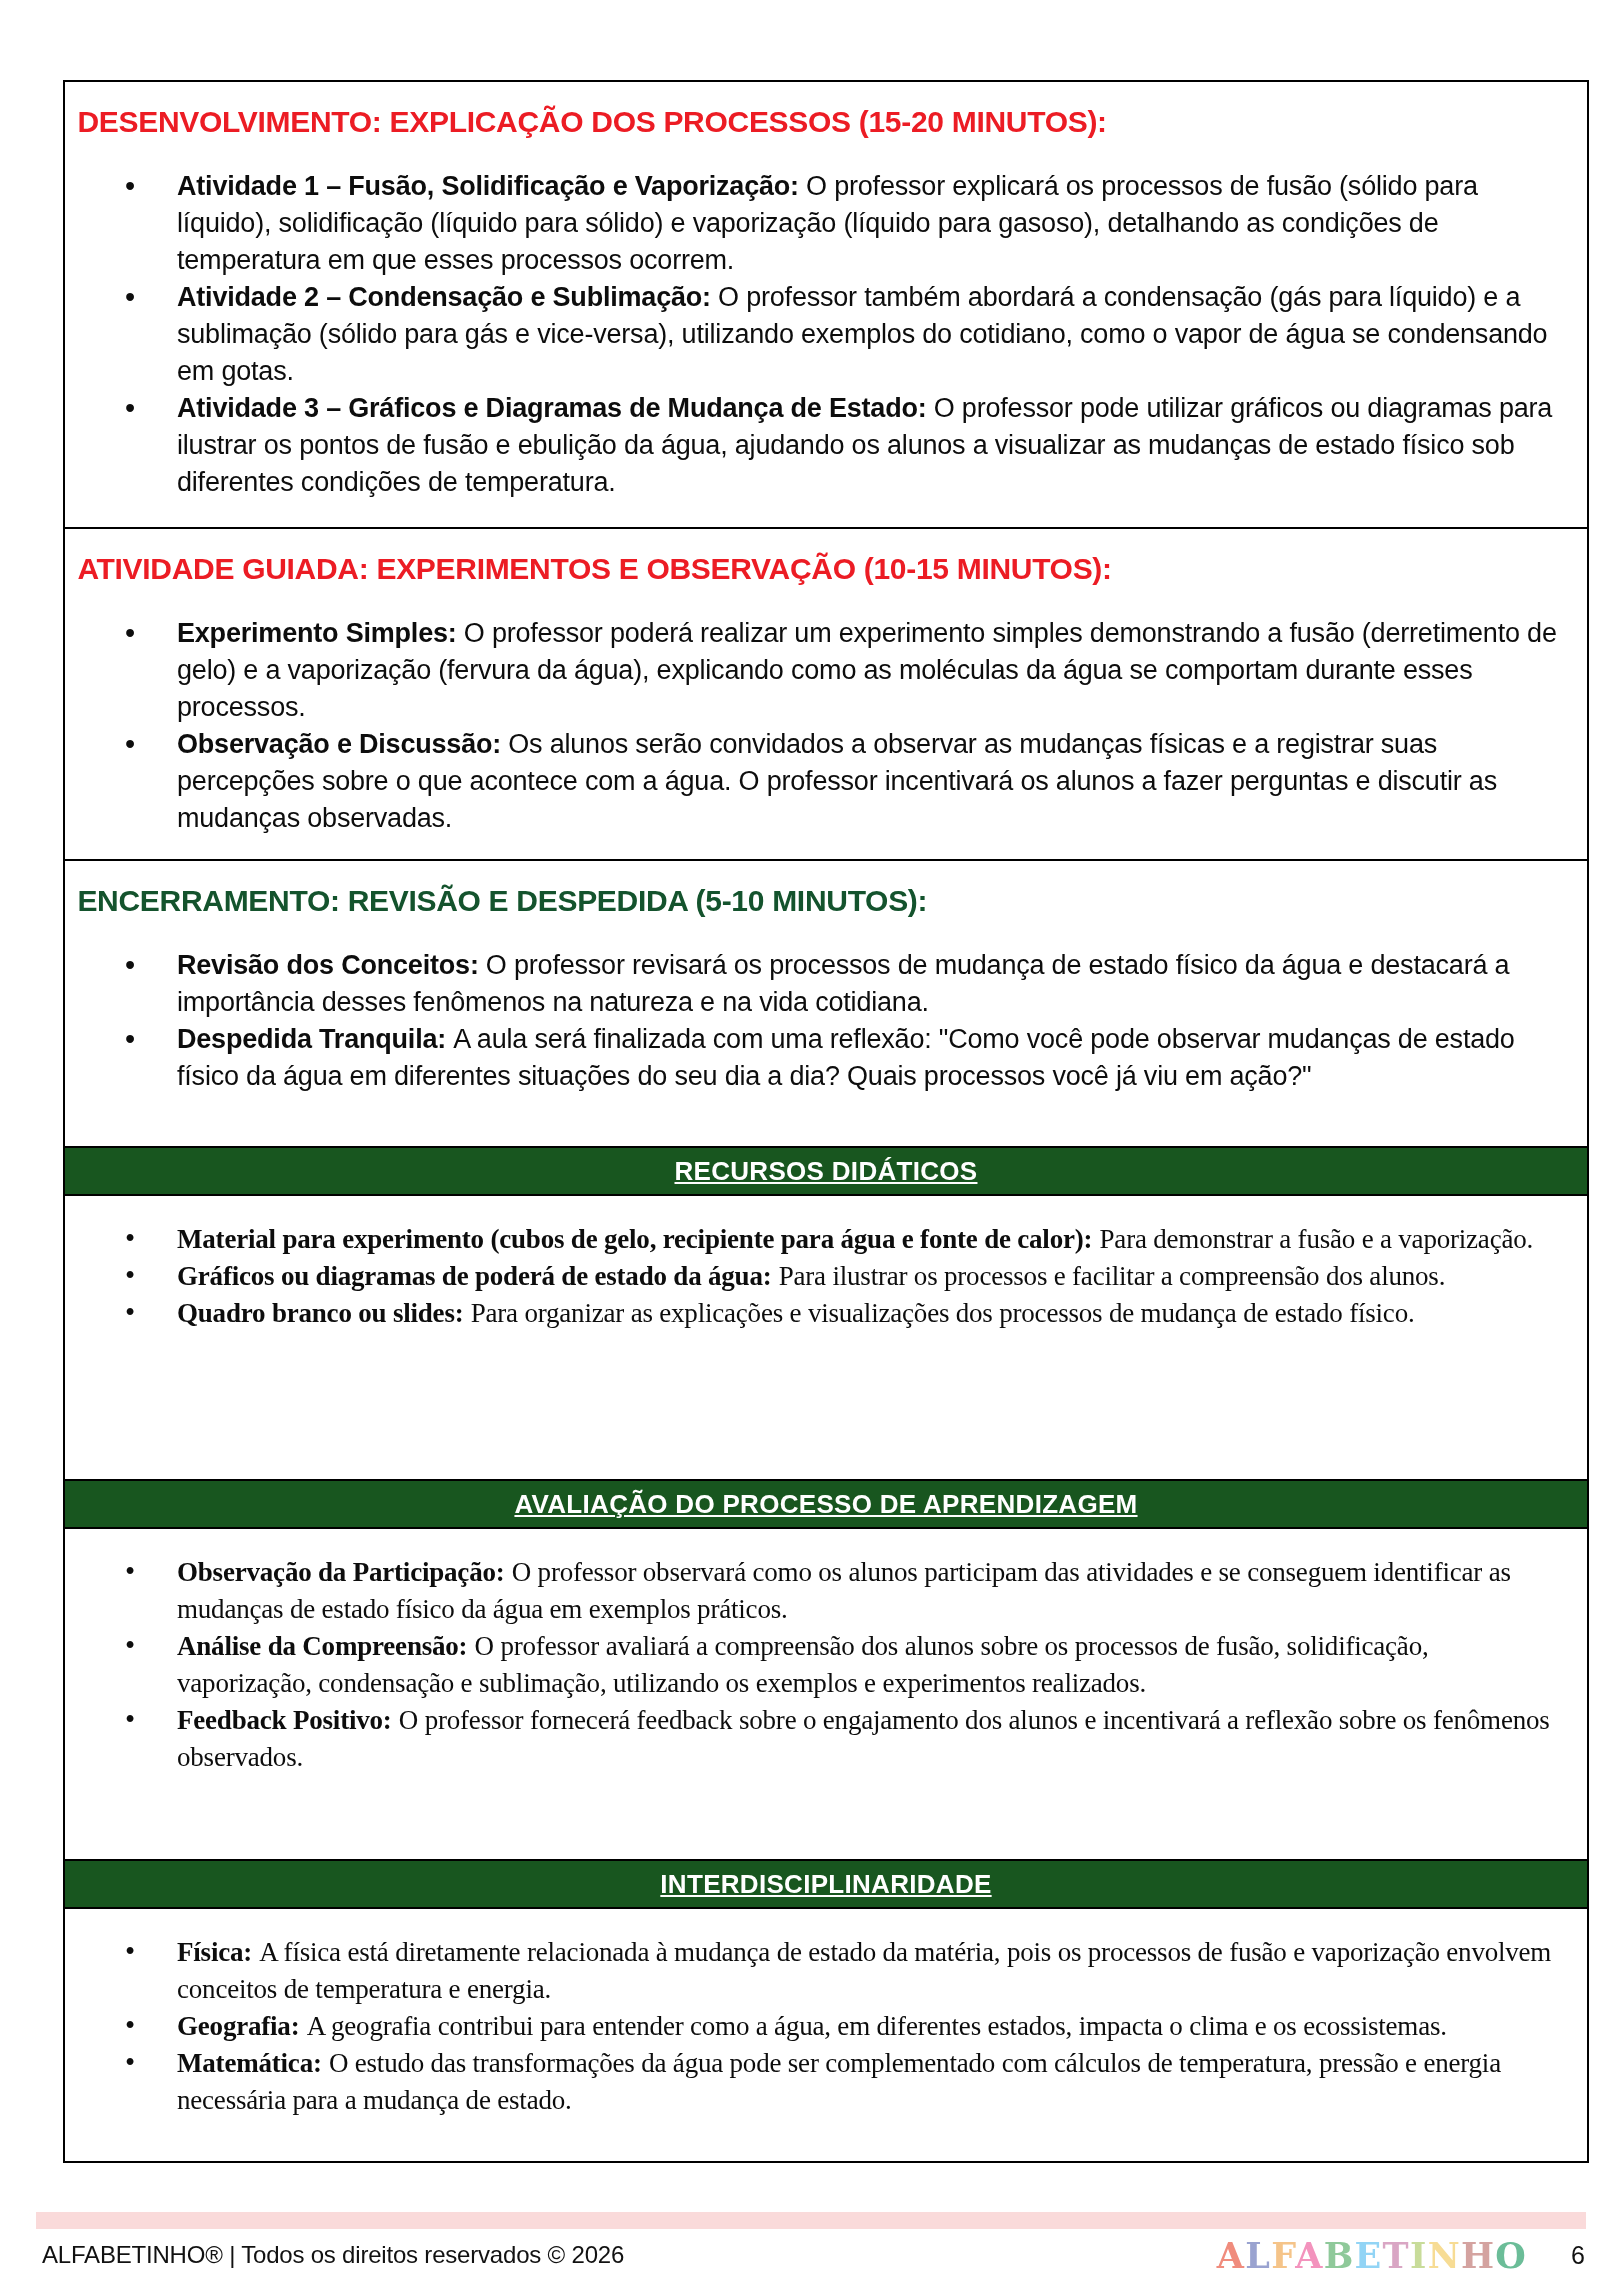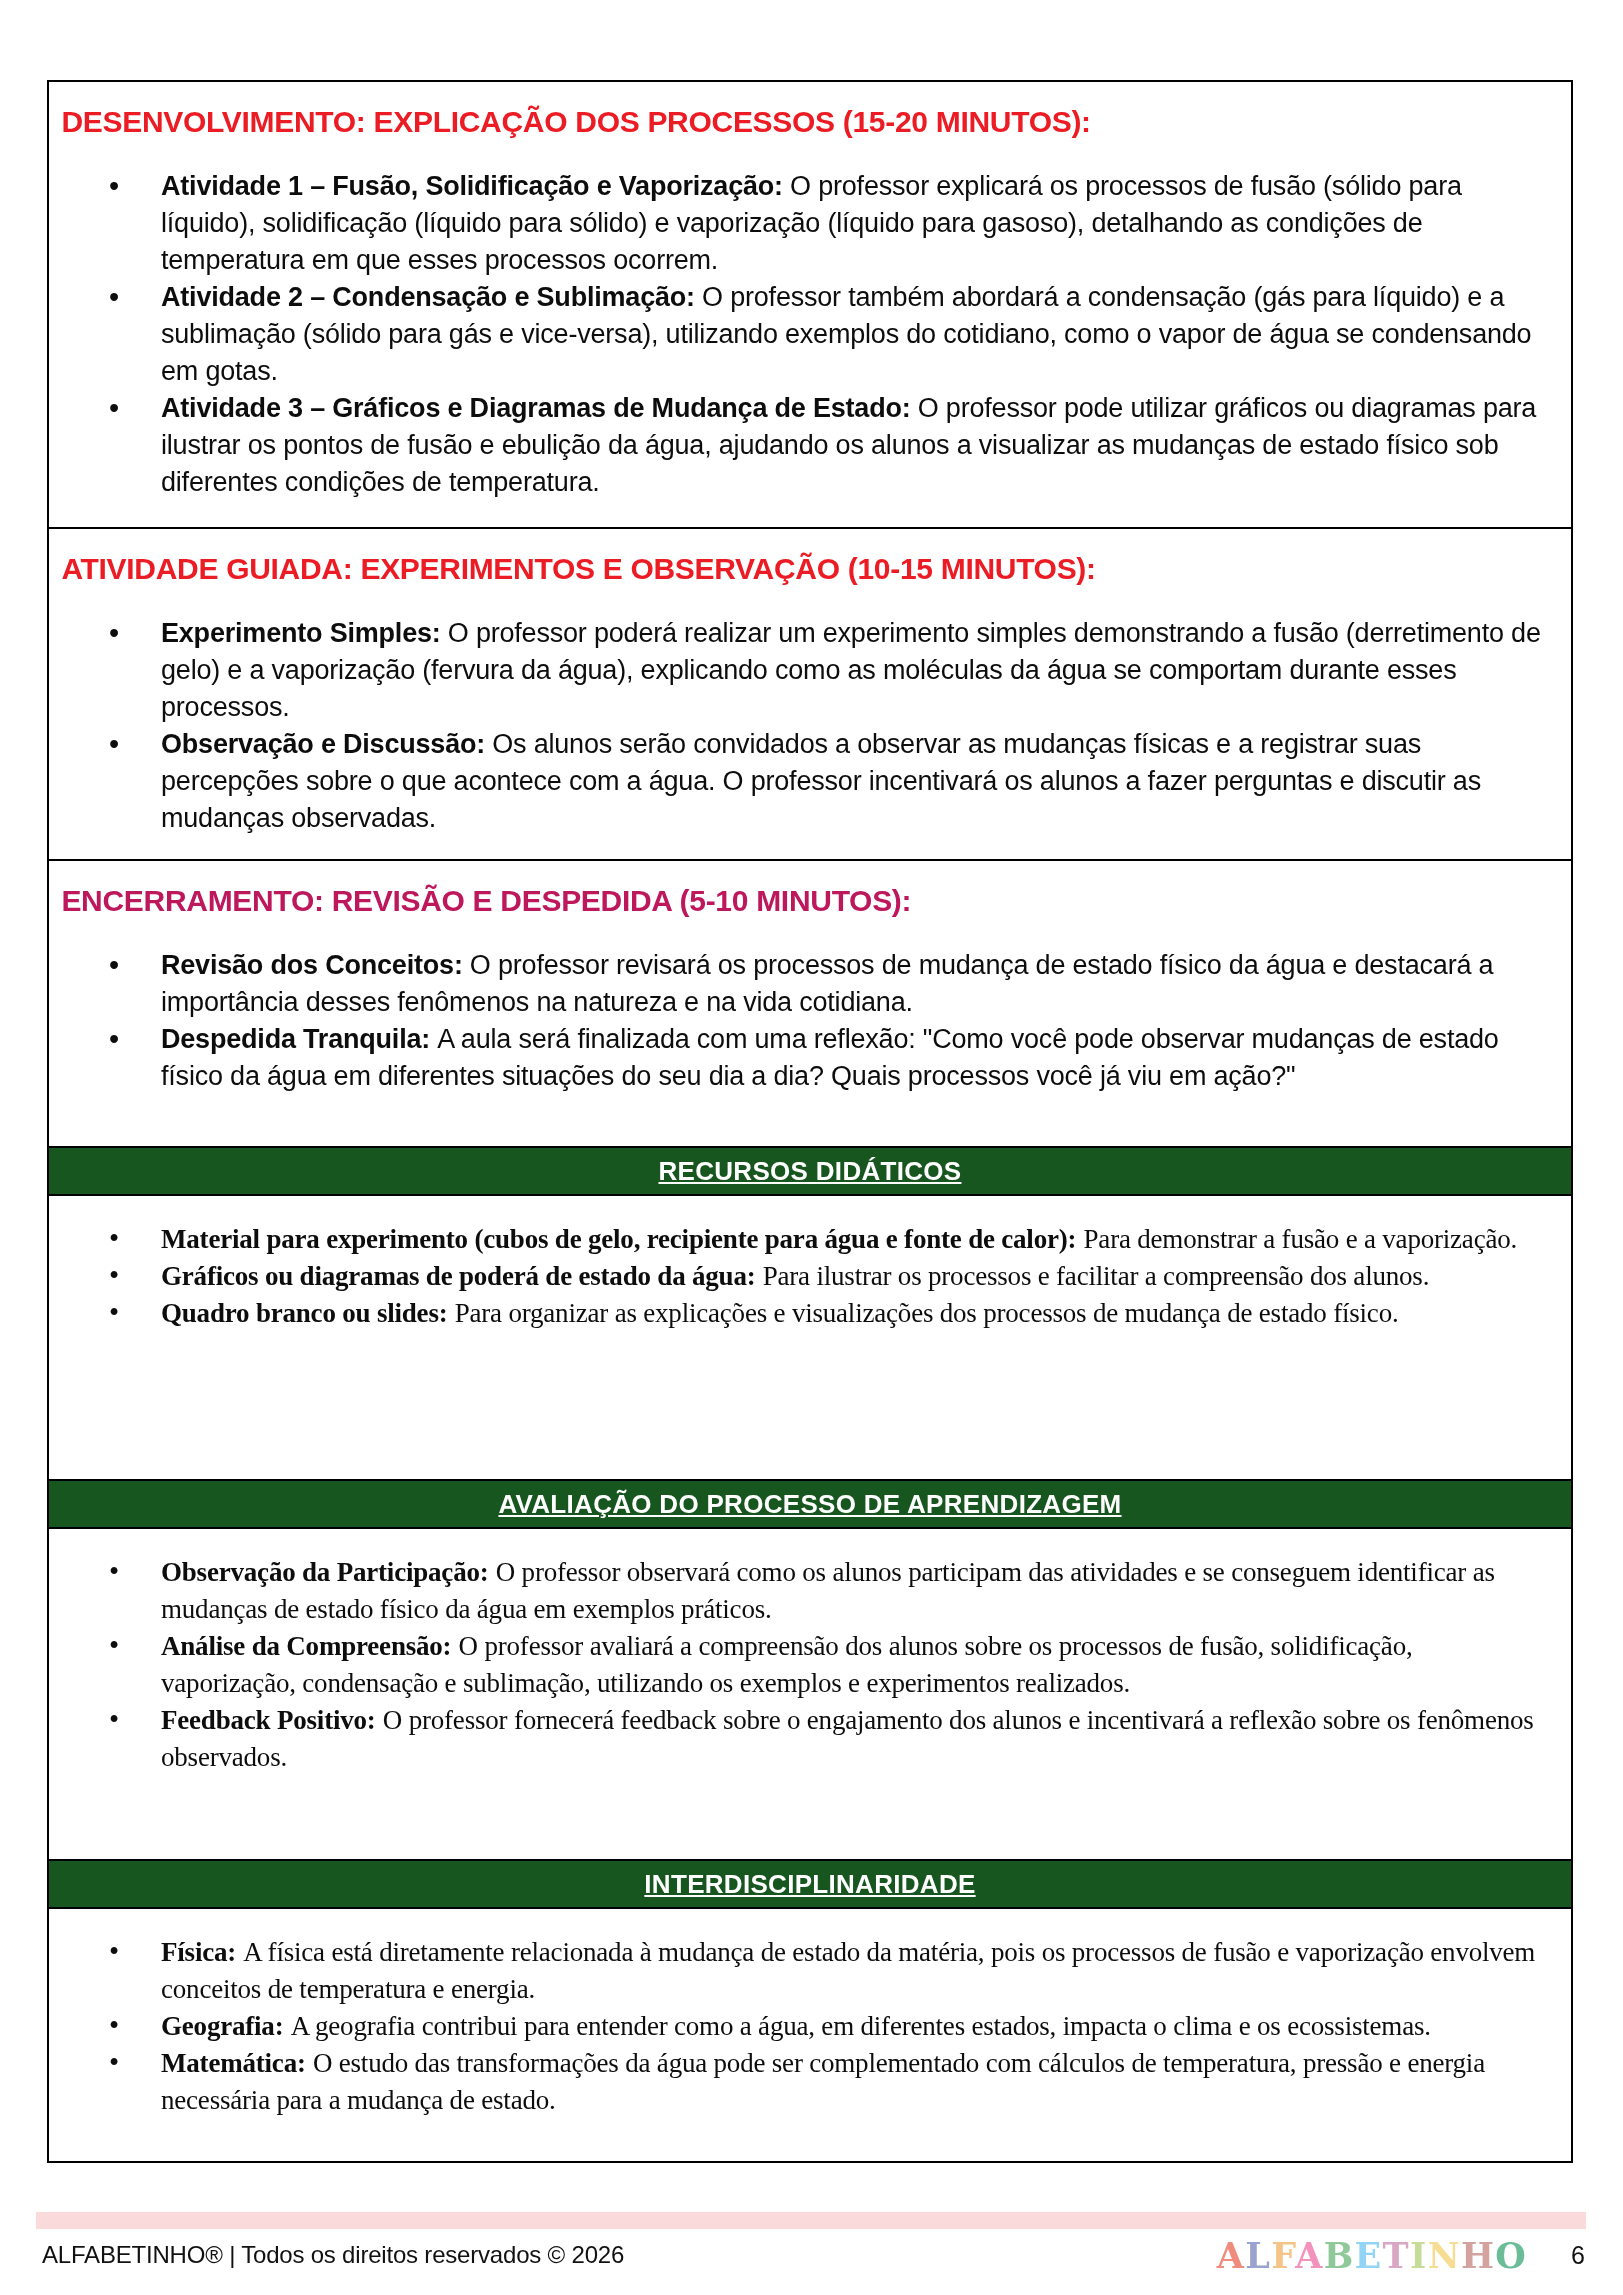--- a/index.html
+++ b/index.html
@@ -1,21 +1,21 @@
 <!DOCTYPE html>
 <html lang="pt" style="font-size:10.5px"><head>
 <meta charset="utf-8">
 <style>
   html,body{margin:0;padding:0;}
   body{
     width:1623px;height:2295px;background:#ffffff;position:relative;
     font-family:"Liberation Sans", sans-serif;color:#111;
   }
   .doc-table{
-    position:absolute;left:47px;top:80px;width:1526px;
+    position:absolute;left:63px;top:80px;width:1526px;
     border:2.6px solid #000;box-sizing:border-box;background:#fff;
   }
   .row{border-bottom:2.6px solid #000;box-sizing:border-box;}
   .row:last-child{border-bottom:none;}
   .content{background:#fff;padding:18.3px 0 15.7px 0;}
   .red-header{
     margin:0 19.6px 0 12.4px;padding-top:5.2px;
     font-size:30px;font-weight:bold;letter-spacing:-0.3px;line-height:1.1;
   }
   ul.bullets{list-style:none;margin:30px 0 0 0;padding:0;}
@@ -64,21 +64,21 @@
 
     <section class="row content" style="min-height:332px">
       <h2 class="red-header" style="color: rgb(236, 28, 36);">ATIVIDADE GUIADA: EXPERIMENTOS E OBSERVAÇÃO (10-15 MINUTOS):</h2>
       <ul class="bullets">
         <li class="bullet"><span class="lead">Experimento Simples:</span><span>O professor poderá realizar um experimento simples demonstrando a fusão (derretimento de gelo) e a vaporização (fervura da água), explicando como as moléculas da água se comportam durante esses processos.</span></li>
         <li class="bullet"><span class="lead">Observação e Discussão:</span><span>Os alunos serão convidados a observar as mudanças físicas e a registrar suas percepções sobre o que acontece com a água. O professor incentivará os alunos a fazer perguntas e discutir as mudanças observadas.</span></li>
       </ul>
     </section>
 
     <section class="row content" style="min-height:287px">
-      <h2 class="red-header" style="color: #be185d;">ENCERRAMENTO: REVISÃO E DESPEDIDA (5-10 MINUTOS):</h2>
+      <h2 class="red-header" style="color: #14532d;">ENCERRAMENTO: REVISÃO E DESPEDIDA (5-10 MINUTOS):</h2>
       <ul class="bullets">
         <li class="bullet"><span class="lead">Revisão dos Conceitos:</span><span>O professor revisará os processos de mudança de estado físico da água e destacará a importância desses fenômenos na natureza e na vida cotidiana.</span></li>
         <li class="bullet"><span class="lead">Despedida Tranquila:</span><span>A aula será finalizada com uma reflexão: "Como você pode observar mudanças de estado físico da água em diferentes situações do seu dia a dia? Quais processos você já viu em ação?"</span></li>
       </ul>
     </section>
 
     <section class="row banner" style="min-height: 48px; background-color: rgb(24, 86, 31);">
       <h2 style="margin:0;font-size:inherit;">RECURSOS DIDÁTICOS</h2>
     </section>
 

